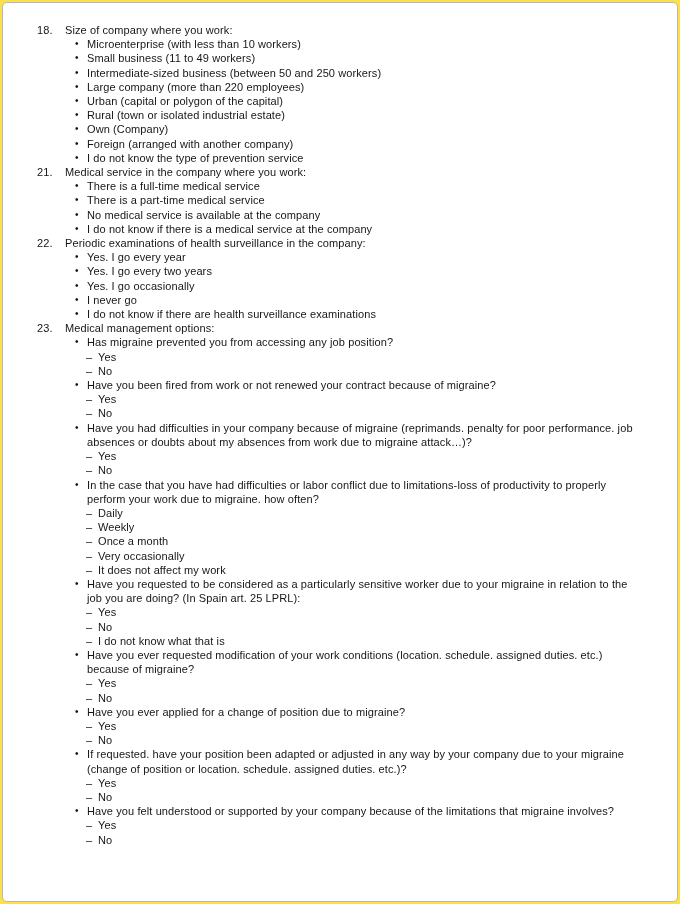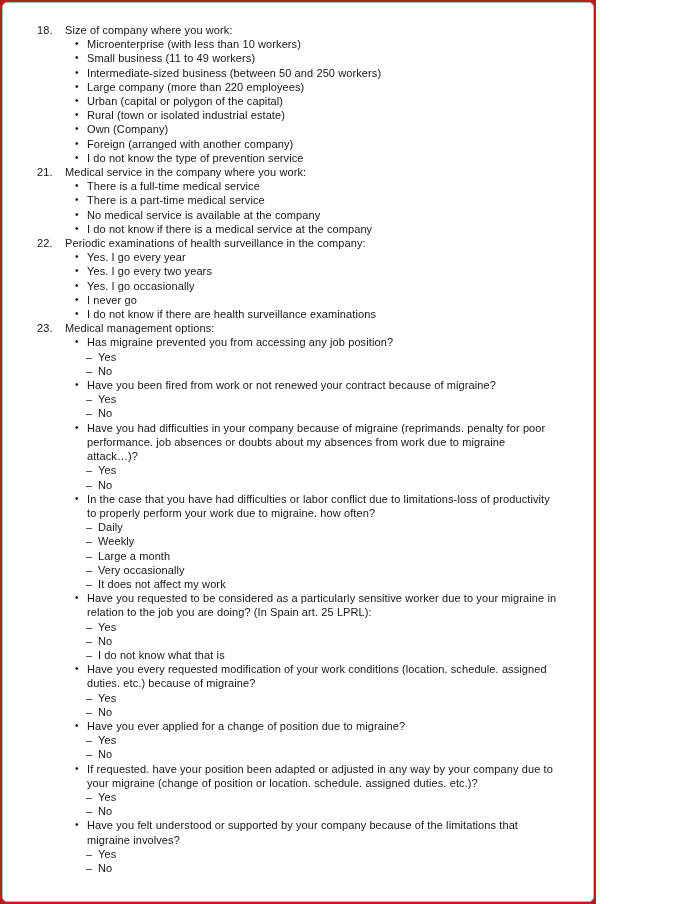--- a/index.html
+++ b/index.html
@@ -3,23 +3,23 @@
 <meta charset="utf-8">
 <style>
   html, body {
     margin: 0;
     padding: 0;
     background: #ffffff;
     font-family: "Liberation Sans", "DejaVu Sans", sans-serif;
   }
   .canvas {
     position: relative;
-    width: 596px;
+    width: 680px;
     height: 904px;
-    background: #b91c1c;
+    background: #fde047;
     overflow: hidden;
   }
   .page {
     position: absolute;
     top: 2px; left: 2px; right: 2px; bottom: 2px;
     border: 1px solid #b9b9b9;
     border-radius: 5px;
     background: #ffffff;
     padding: 20px 34px 16px 34px;
     box-sizing: border-box;
@@ -262,21 +262,21 @@
                 <li class="sub">
                   <span class="dash">–</span>
                   <span class="subtext">Daily</span>
                 </li>
                 <li class="sub">
                   <span class="dash">–</span>
                   <span class="subtext">Weekly</span>
                 </li>
                 <li class="sub">
                   <span class="dash">–</span>
-                  <span class="subtext">Large a month</span>
+                  <span class="subtext">Once a month</span>
                 </li>
                 <li class="sub">
                   <span class="dash">–</span>
                   <span class="subtext">Very occasionally</span>
                 </li>
                 <li class="sub">
                   <span class="dash">–</span>
                   <span class="subtext">It does not affect my work</span>
                 </li>
               </ul>
@@ -297,21 +297,21 @@
                 </li>
                 <li class="sub">
                   <span class="dash">–</span>
                   <span class="subtext">I do not know what that is</span>
                 </li>
               </ul>
             </li>
             <li class="opt">
               <div class="optrow">
                 <span class="bullet">•</span>
-                <span class="opttext">Have you every requested modification of your work conditions (location. schedule. assigned duties. etc.) because of migraine?</span>
+                <span class="opttext">Have you ever requested modification of your work conditions (location. schedule. assigned duties. etc.) because of migraine?</span>
               </div>
               <ul class="subs">
                 <li class="sub">
                   <span class="dash">–</span>
                   <span class="subtext">Yes</span>
                 </li>
                 <li class="sub">
                   <span class="dash">–</span>
                   <span class="subtext">No</span>
                 </li>

